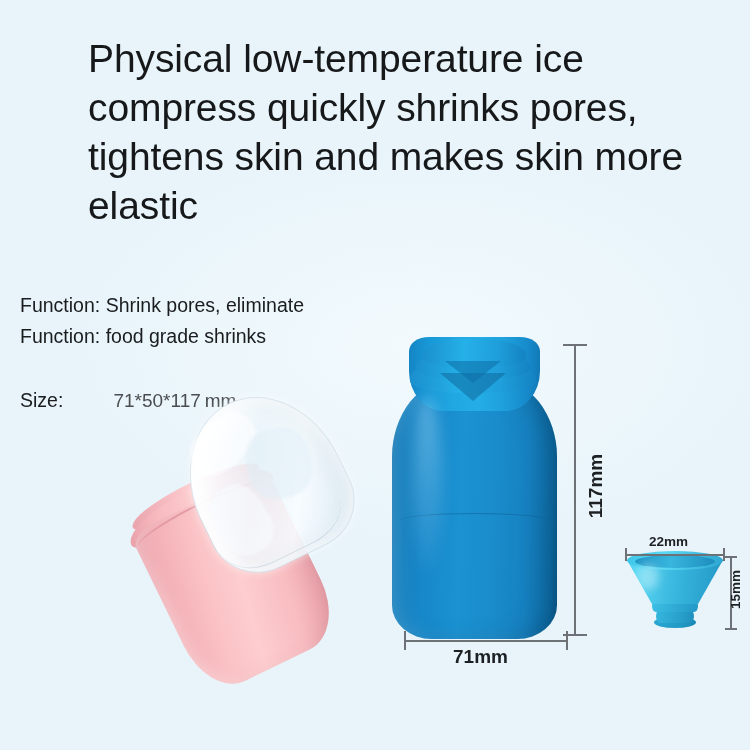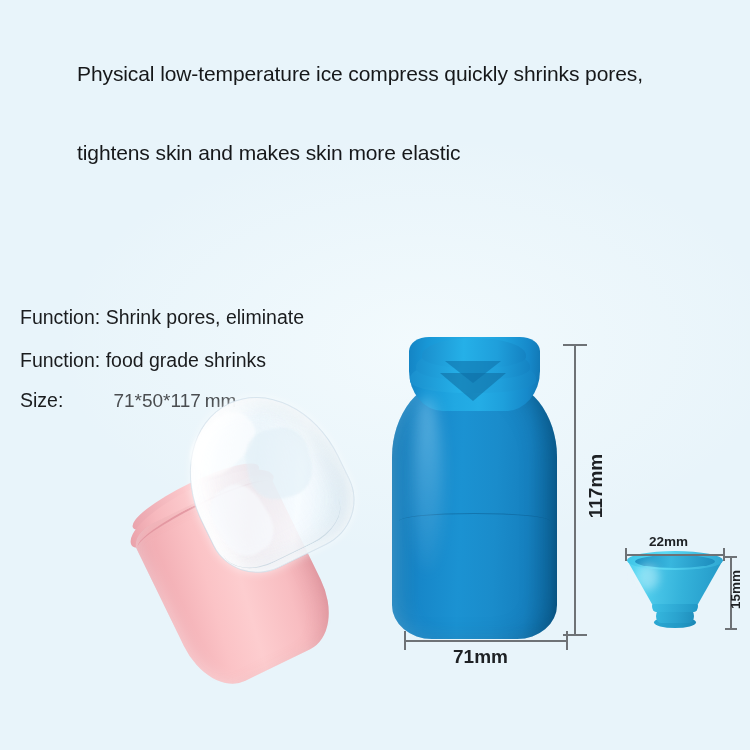--- a/index.html
+++ b/index.html
@@ -19,51 +19,50 @@
     height: 750px;
     background: #e8f4fa;
     background-image:
       radial-gradient(ellipse 520px 300px at 56% 46%, #f2fafd 0%, rgba(242,250,253,0) 70%);
     overflow: hidden;
   }
 
   
   .headline {
     position: absolute;
-    left: 77px;
+    left: 88px;
     top: 34px;
     width: 620px;
-    font-size: 21px;
-    line-height: 79px;
+    font-size: 39px;
+    line-height: 49px;
     color: #16181a;
     letter-spacing: -0.1px;
     white-space: pre-line;
   }
 
   
   .specs {
     position: absolute;
     left: 20px;
     top: 290px;
     width: 400px;
     color: #1a1c1e;
     font-size: 19.5px;
   }
   .spec-line {
     height: 31px;
     line-height: 31px;
     white-space: nowrap;
-    margin-top: 12px;
   }
   .spec-line .val {
     color: #4a4d50;
     font-size: 19px;
     margin-left: 4px;
   }
-  .lbl-size, .lbl-weight { display: inline-block; width: 84px; }
+  .lbl-size, .lbl-weight { display: inline-block; width: 84px; margin-top: 24px; }
   .spec-line.row-size { margin-top: 9px; }
   .spec-line.row-weight { margin-top: 6px; }
   .units-dim { color: #8d9194; }
 
   
   .prod { position: absolute; }
 
   
   #pink-roller {
     left: 118px;

